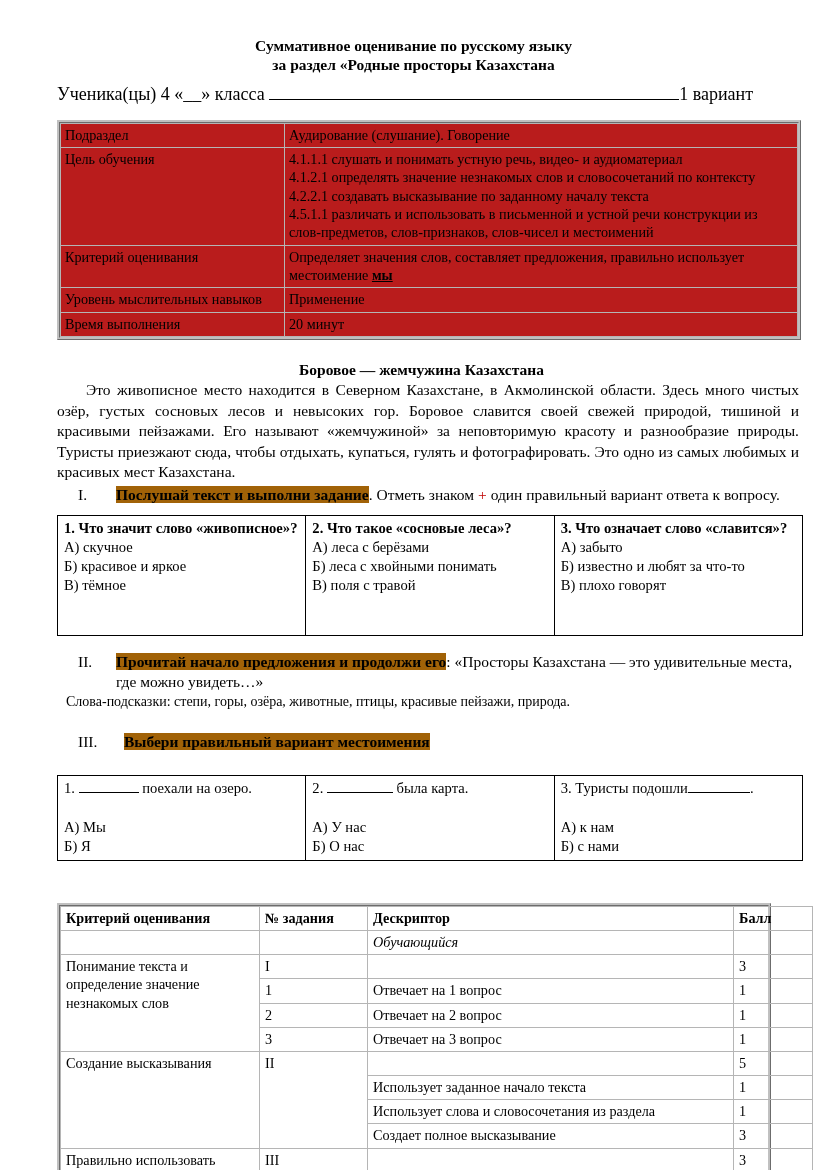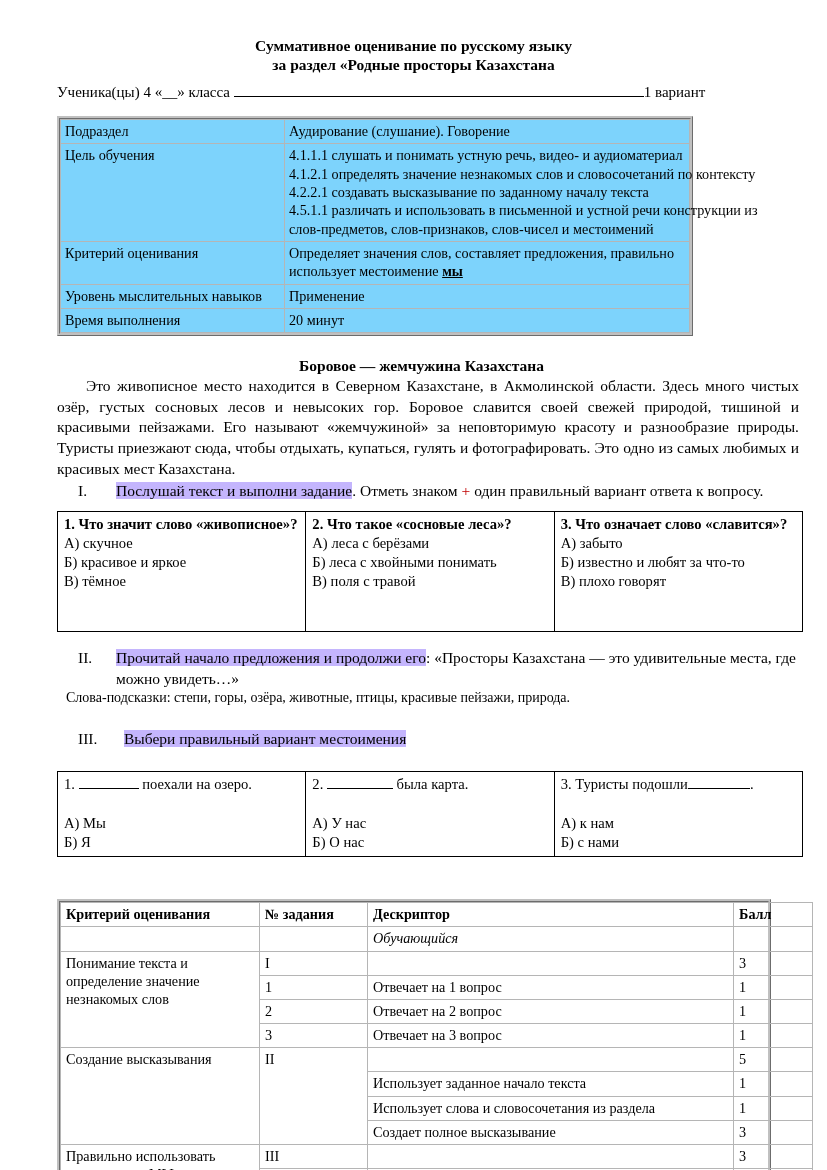--- a/index.html
+++ b/index.html
@@ -28,39 +28,39 @@
     text-align: center;
     font-weight: bold;
     font-size: 15.5px;
     line-height: 1.22;
     margin: 0;
     padding-top: 37px;
   }
   .doc-title .line2 { display: block; }
 
   .student-line {
-    font-size: 15px;
+    font-size: 18px;
     margin: 0;
     padding: 9px 0 0 57px;
     white-space: nowrap;
   }
   .fill-rule {
     display: inline-block;
     border-bottom: 1px solid #000;
     height: 0.82em;
     vertical-align: baseline;
   }
 
   
   .spec-wrap {
     margin: 15px 0 0 57px;
-    width: 636px;
+    width: 744px;
     border: 3px ridge #c0c0c0;
     box-sizing: border-box;
-    background: #7dd3fc;
+    background: #b91c1c;
   }
   table.spec {
     border-collapse: collapse;
     width: 100%;
     table-layout: fixed;
     font-size: 14.2px;
   }
   table.spec td {
     border: 1px solid #b5b5b5;
     padding: 2px 4px 3px 4px;
@@ -95,21 +95,21 @@
     line-height: 1.33;
     display: flex;
     padding: 0 28px 0 78px;
   }
   .task .rn {
     flex: 0 0 auto;
     width: 38px;
   }
   .task .rn-wide { width: 46px; }
   .task .body { flex: 1 1 auto; }
-  .hl { background: #c4b5fd; }
+  .hl { background: #a16207; font-weight: bold; }
   .plus { color: #c00000; }
 
   .hint-line {
     font-size: 14px;
     line-height: 1.33;
     padding: 0 28px 0 66px;
     margin: 0;
   }
 
   

